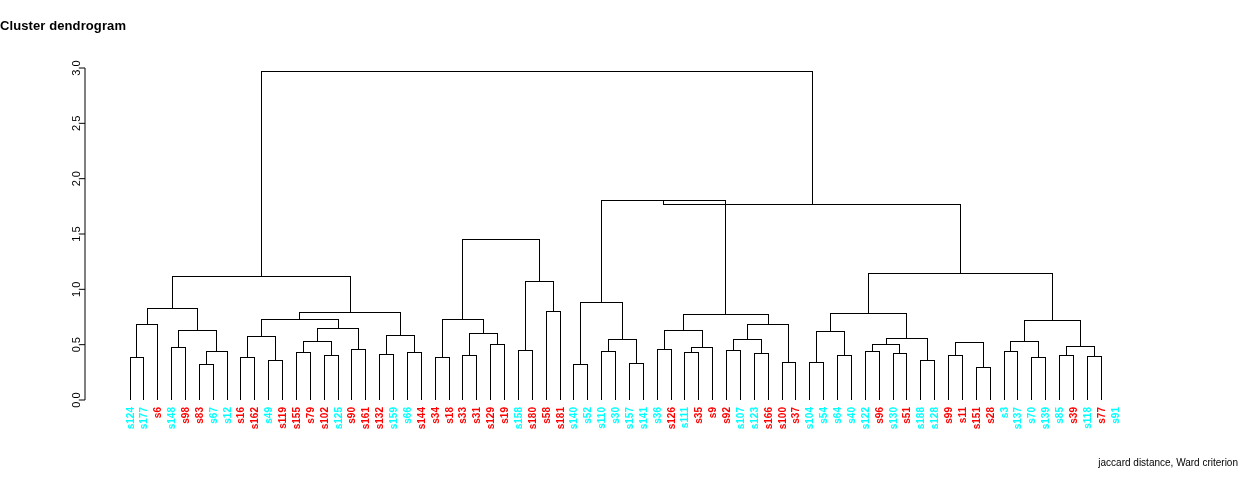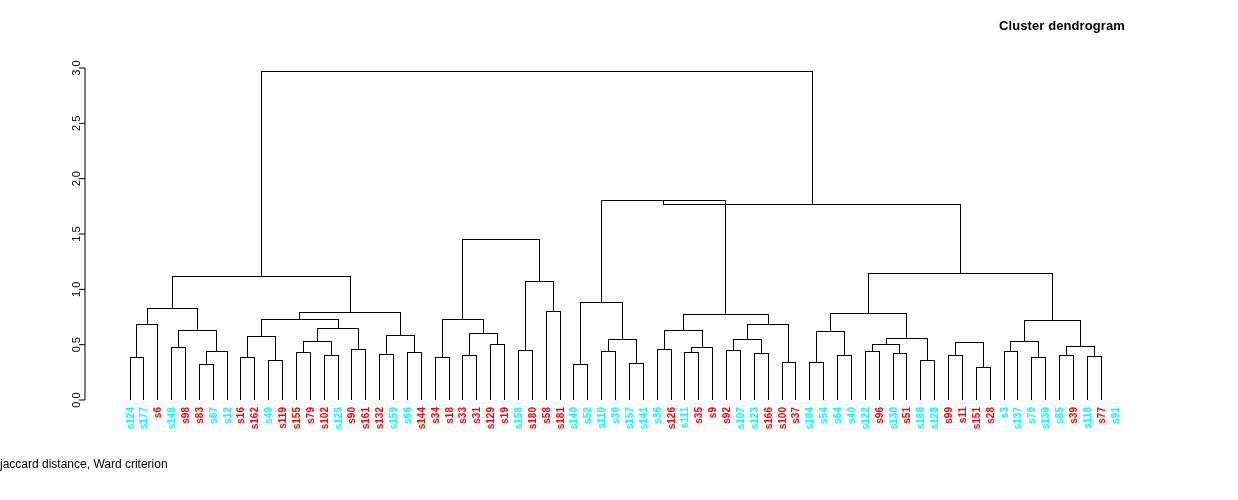--- a/index.html
+++ b/index.html
@@ -1,25 +1,25 @@
 <!DOCTYPE html>
 <html><head>
 <meta charset="utf-8">
 <style>
   html,body{margin:0;padding:0;background:#ffffff;}
   body{width:1238px;height:500px;overflow:hidden;
        font-family:"Liberation Sans", sans-serif;color:#000;}
   #plot{position:relative;width:1238px;height:500px;}
   #title{
-    position:absolute;left:0;top:18px;width:1109px;text-align:right;
-    font-size:13px;font-weight:bold;letter-spacing:0.1px;margin-left:16px;
+    position:absolute;left:0;top:18px;width:1109px;text-align:left;
+    font-size:13px;font-weight:bold;letter-spacing:0.1px;
   }
   #xcaption{
-    position:absolute;left:0;top:457px;width:1238px;text-align:left;
-    font-size:12px;
+    position:absolute;left:0;top:457px;width:1238px;text-align:right;
+    font-size:10px;
   }
   svg{position:absolute;left:0;top:0;}
   .axisline{stroke:#000;stroke-width:1;fill:none;}
   .branch{stroke:#000;stroke-width:1;fill:none;shape-rendering:crispEdges;}
   .ytick-label{
     font-size:11px;font-family:"Liberation Sans",sans-serif;fill:#000;
   }
   .leaf-label{
     font-size:10px;font-family:"Liberation Sans",sans-serif;font-weight:bold;
   }

